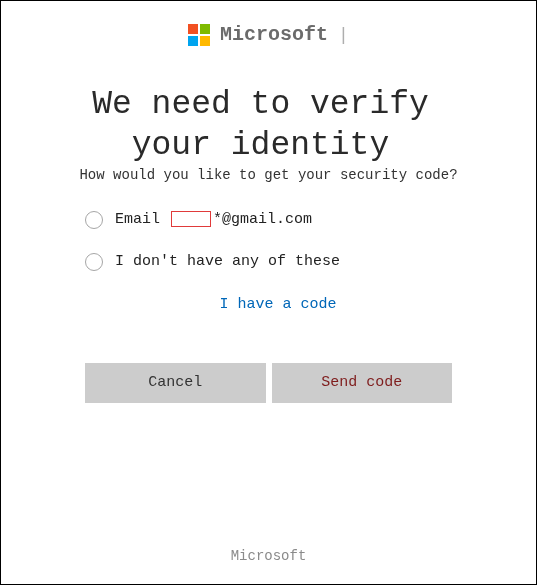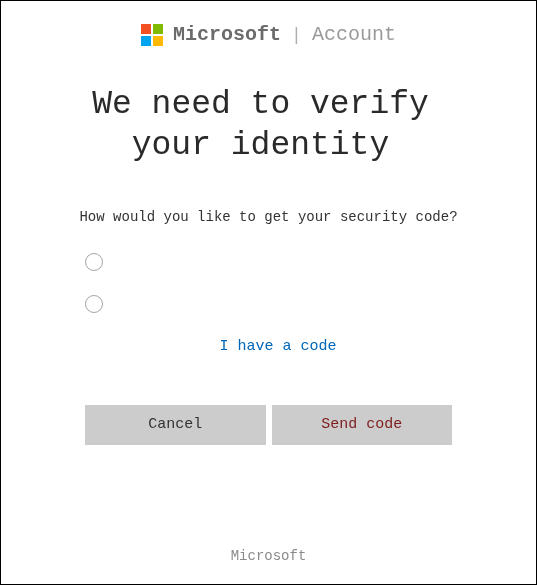--- a/index.html
+++ b/index.html
@@ -51,21 +51,20 @@
       font-size: 33px;
       font-weight: 300;
       color: #2a2a2a;
       padding: 30px 76px 0 60px;
       line-height: 1.25;
     }
     .prompt {
       text-align: center;
       font-size: 14px;
       color: #333;
-      margin-top: 42px;
     }
     .options {
       margin: 28px 0 0 84px;
     }
     .opt {
       display: flex;
       align-items: center;
       margin-bottom: 24px;
       font-size: 15px;
       color: #222;
@@ -129,33 +128,36 @@
 
 <div class="header">
   <div class="ms-logo">
     <span class="sq-r"></span>
       <span class="sq-g"></span>
       <span class="sq-b"></span>
       <span class="sq-y"></span>
   </div>
   <span class="brand">Microsoft</span>
   <span class="divider">|</span>
-  <span class="account">Account</span>
 </div>
 
 <h1 class="title">We need to verify your identity</h1>
 
 <p class="prompt">How would you like to get your security code?</p>
 
 <div class="options">
   <label class="opt">
     <span class="radio"></span>
+    <span>
+      <span>Email </span><span class="redbox w1"></span><span>*@gmail.com</span>
+    </span>
   </label>
   <label class="opt">
     <span class="radio"></span>
+    <span>I don't have any of these</span>
   </label>
 </div>
 
 <div class="have-code">
   <a href="#">I have a code</a>
 </div>
 
 <div class="buttons">
   <button class="btn">Cancel</button>
   <button class="btn disabled">Send code</button>

